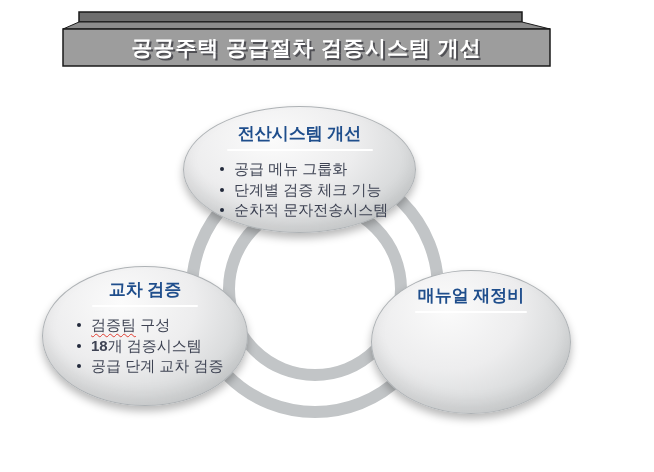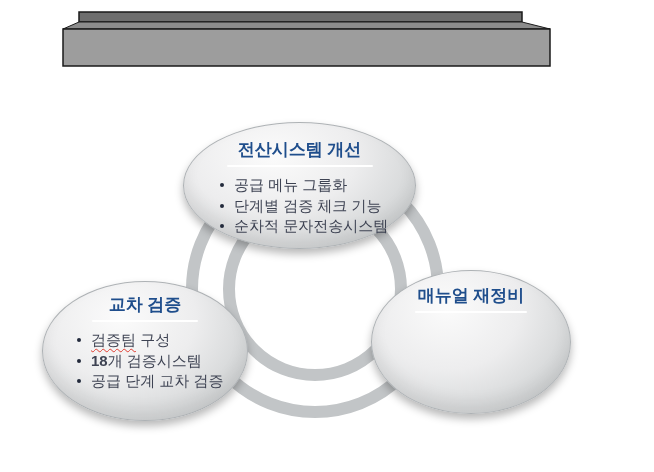--- a/index.html
+++ b/index.html
@@ -41,25 +41,25 @@
   .node ul { list-style:none; margin:8px; padding:0; }
   .node li {
     position:relative; font-size:15px; line-height:20.5px; color:#3e4353;
     padding-left:17px; white-space:nowrap;
   }
   .node li::before {
     content:''; position:absolute; left:3px; top:8px; width:4px; height:4px;
     border-radius:50%; background:#232a3c;
   }
 
-  #node-top   { left:183px; top:122px; width:233px; height:127px; padding-top:15px; }
+  #node-top   { left:183px; top:106px; width:233px; height:127px; padding-top:15px; }
   #node-top   .underline { width:146px; }
   #node-top   ul { margin-left:33px; }
 
-  #node-left  { left:42px;  top:281px; width:206px; height:140px; padding-top:11px; }
+  #node-left  { left:42px;  top:266px; width:206px; height:140px; padding-top:11px; }
   #node-left  .underline { width:106px; }
   #node-left  ul { margin-left:31px; }
 
   #node-right { left:371px; top:270px; width:200px; height:144px; padding-top:13px; }
   #node-right .underline { width:112px; }
   #node-right ul { margin-left:12px; }
 
   .wavy {
     text-decoration:underline; text-decoration-style:wavy;
     text-decoration-color:#e03c31; text-decoration-thickness:1px;
@@ -70,20 +70,21 @@
 </head>
 <body>
 
 <div id="slide">
 
   <svg id="banner" viewBox="0 0 654 80" xmlns="http://www.w3.org/2000/svg">
     <polygon points="79,12 522,12 522,22 79,22" fill="#6e6e6e" stroke="#1a1a1a" stroke-width="1.5"></polygon>
     <polygon points="79,22 522,22 550,29 63,29" fill="#8c8c8c" stroke="#1a1a1a" stroke-width="1"></polygon>
     <rect x="63" y="29" width="487" height="37" fill="#9d9d9d" stroke="#1a1a1a" stroke-width="1.5"></rect>
   </svg>
+  <div id="banner-title">공공주택 공급절차 검증시스템 개선</div>
 
   <div id="ring-outer" class="ring"></div>
   <div id="ring-inner" class="ring"></div>
 
   <div id="node-top" class="node">
     <div class="node-title">전산시스템 개선</div>
     <div class="underline"></div>
     <ul>
       <li>공급 메뉴 그룹화</li>
       <li>단계별 검증 체크 기능</li>

